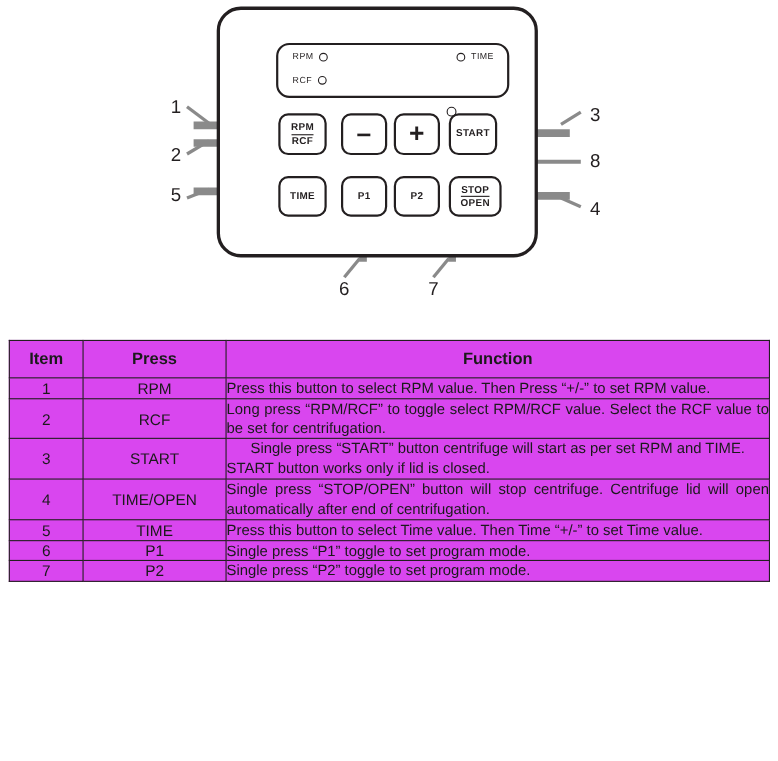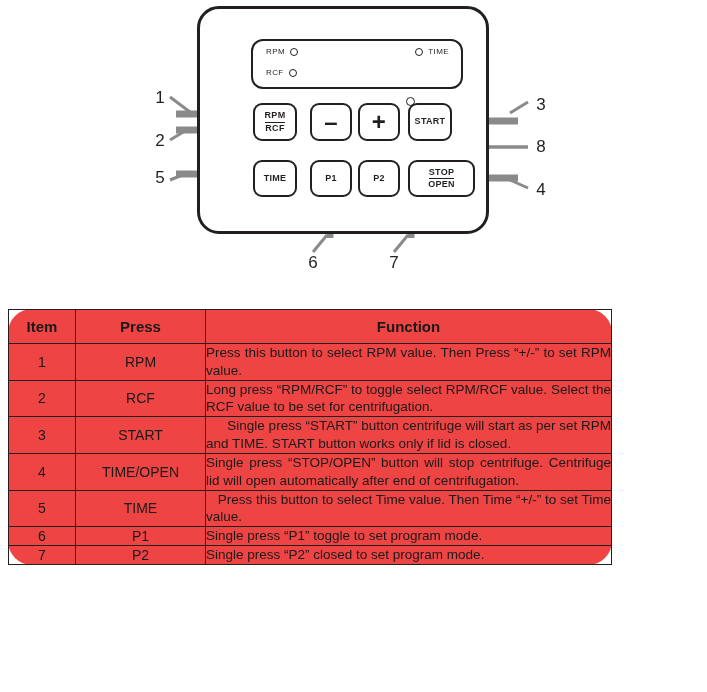--- a/index.html
+++ b/index.html
@@ -103,21 +103,21 @@
     line-height: 0.7;
   }
 
   .btn-rpmrcf  { left: 253px; top: 103px; width: 44px; height: 38px; }
   .btn-minus   { left: 310px; top: 103px; width: 42px; height: 38px; }
   .btn-plus    { left: 358px; top: 103px; width: 42px; height: 38px; }
   .btn-start   { left: 408px; top: 103px; width: 44px; height: 38px; }
   .btn-time    { left: 253px; top: 160px; width: 44px; height: 37px; }
   .btn-p1      { left: 310px; top: 160px; width: 42px; height: 37px; }
   .btn-p2      { left: 358px; top: 160px; width: 42px; height: 37px; }
-  .btn-stopopen{ left: 408px; top: 160px; width: 67px; height: 37px; }
+  .btn-stopopen{ left: 408px; top: 160px; width: 48px; height: 37px; }
 
   
   .start-led {
     position: absolute;
     left: 406px; top: 97px;
     width: 9px; height: 9px;
     border: 1.6px solid #231f20;
     border-radius: 50%;
     background: #ffffff;
     box-sizing: border-box;
@@ -138,25 +138,24 @@
   .cn-3 { left: 531px; top: 95px; }
   .cn-8 { left: 531px; top: 137px; }
   .cn-4 { left: 531px; top: 180px; }
   .cn-6 { left: 303px; top: 253px; }
   .cn-7 { left: 384px; top: 253px; }
 
   
   #spec-table {
     position: absolute;
     left: 8px; top: 309px;
-    width: 604px;
+    width: 692px;
     border-collapse: collapse;
     table-layout: fixed;
-    background: #ef4444;
-    border-radius: 24px;
+    background: #d946ef;
   }
   #spec-table th, #spec-table td {
     border: 1.5px solid #231f20;
     padding: 0;
     vertical-align: middle;
     color: #1a1a1a;
   }
   #spec-table th {
     font-size: 15px;
     font-weight: bold;
@@ -175,21 +174,21 @@
   }
   td.cell-func {
     text-align: justify;
     text-align-last: left;
     font-size: 13.5px;
     line-height: 1.32;
     padding: 6px 8px 6px 8px;
     hyphens: none;
   }
   td.cell-func.nojust {
-    text-align: right;
+    text-align: center;
     margin-top: 26px;
   }
 </style>
 </head>
 <body>
 
 <div id="diagram">
 
   <svg id="diagram-svg" viewBox="0 0 707 292">
     <defs>
@@ -349,16 +348,16 @@
       <td class="cell-func nojust">Press this button to select Time value. Then Time “+/-” to set Time value.</td>
     </tr>
     <tr>
       <td class="cell-item">6</td>
       <td class="cell-name">P1</td>
       <td class="cell-func nojust">Single press “P1” toggle to set program mode.</td>
     </tr>
     <tr>
       <td class="cell-item">7</td>
       <td class="cell-name">P2</td>
-      <td class="cell-func nojust">Single press “P2” closed to set program mode.</td>
+      <td class="cell-func nojust">Single press “P2” toggle to set program mode.</td>
     </tr>
   </tbody>
 </table>
 
 </body></html>

